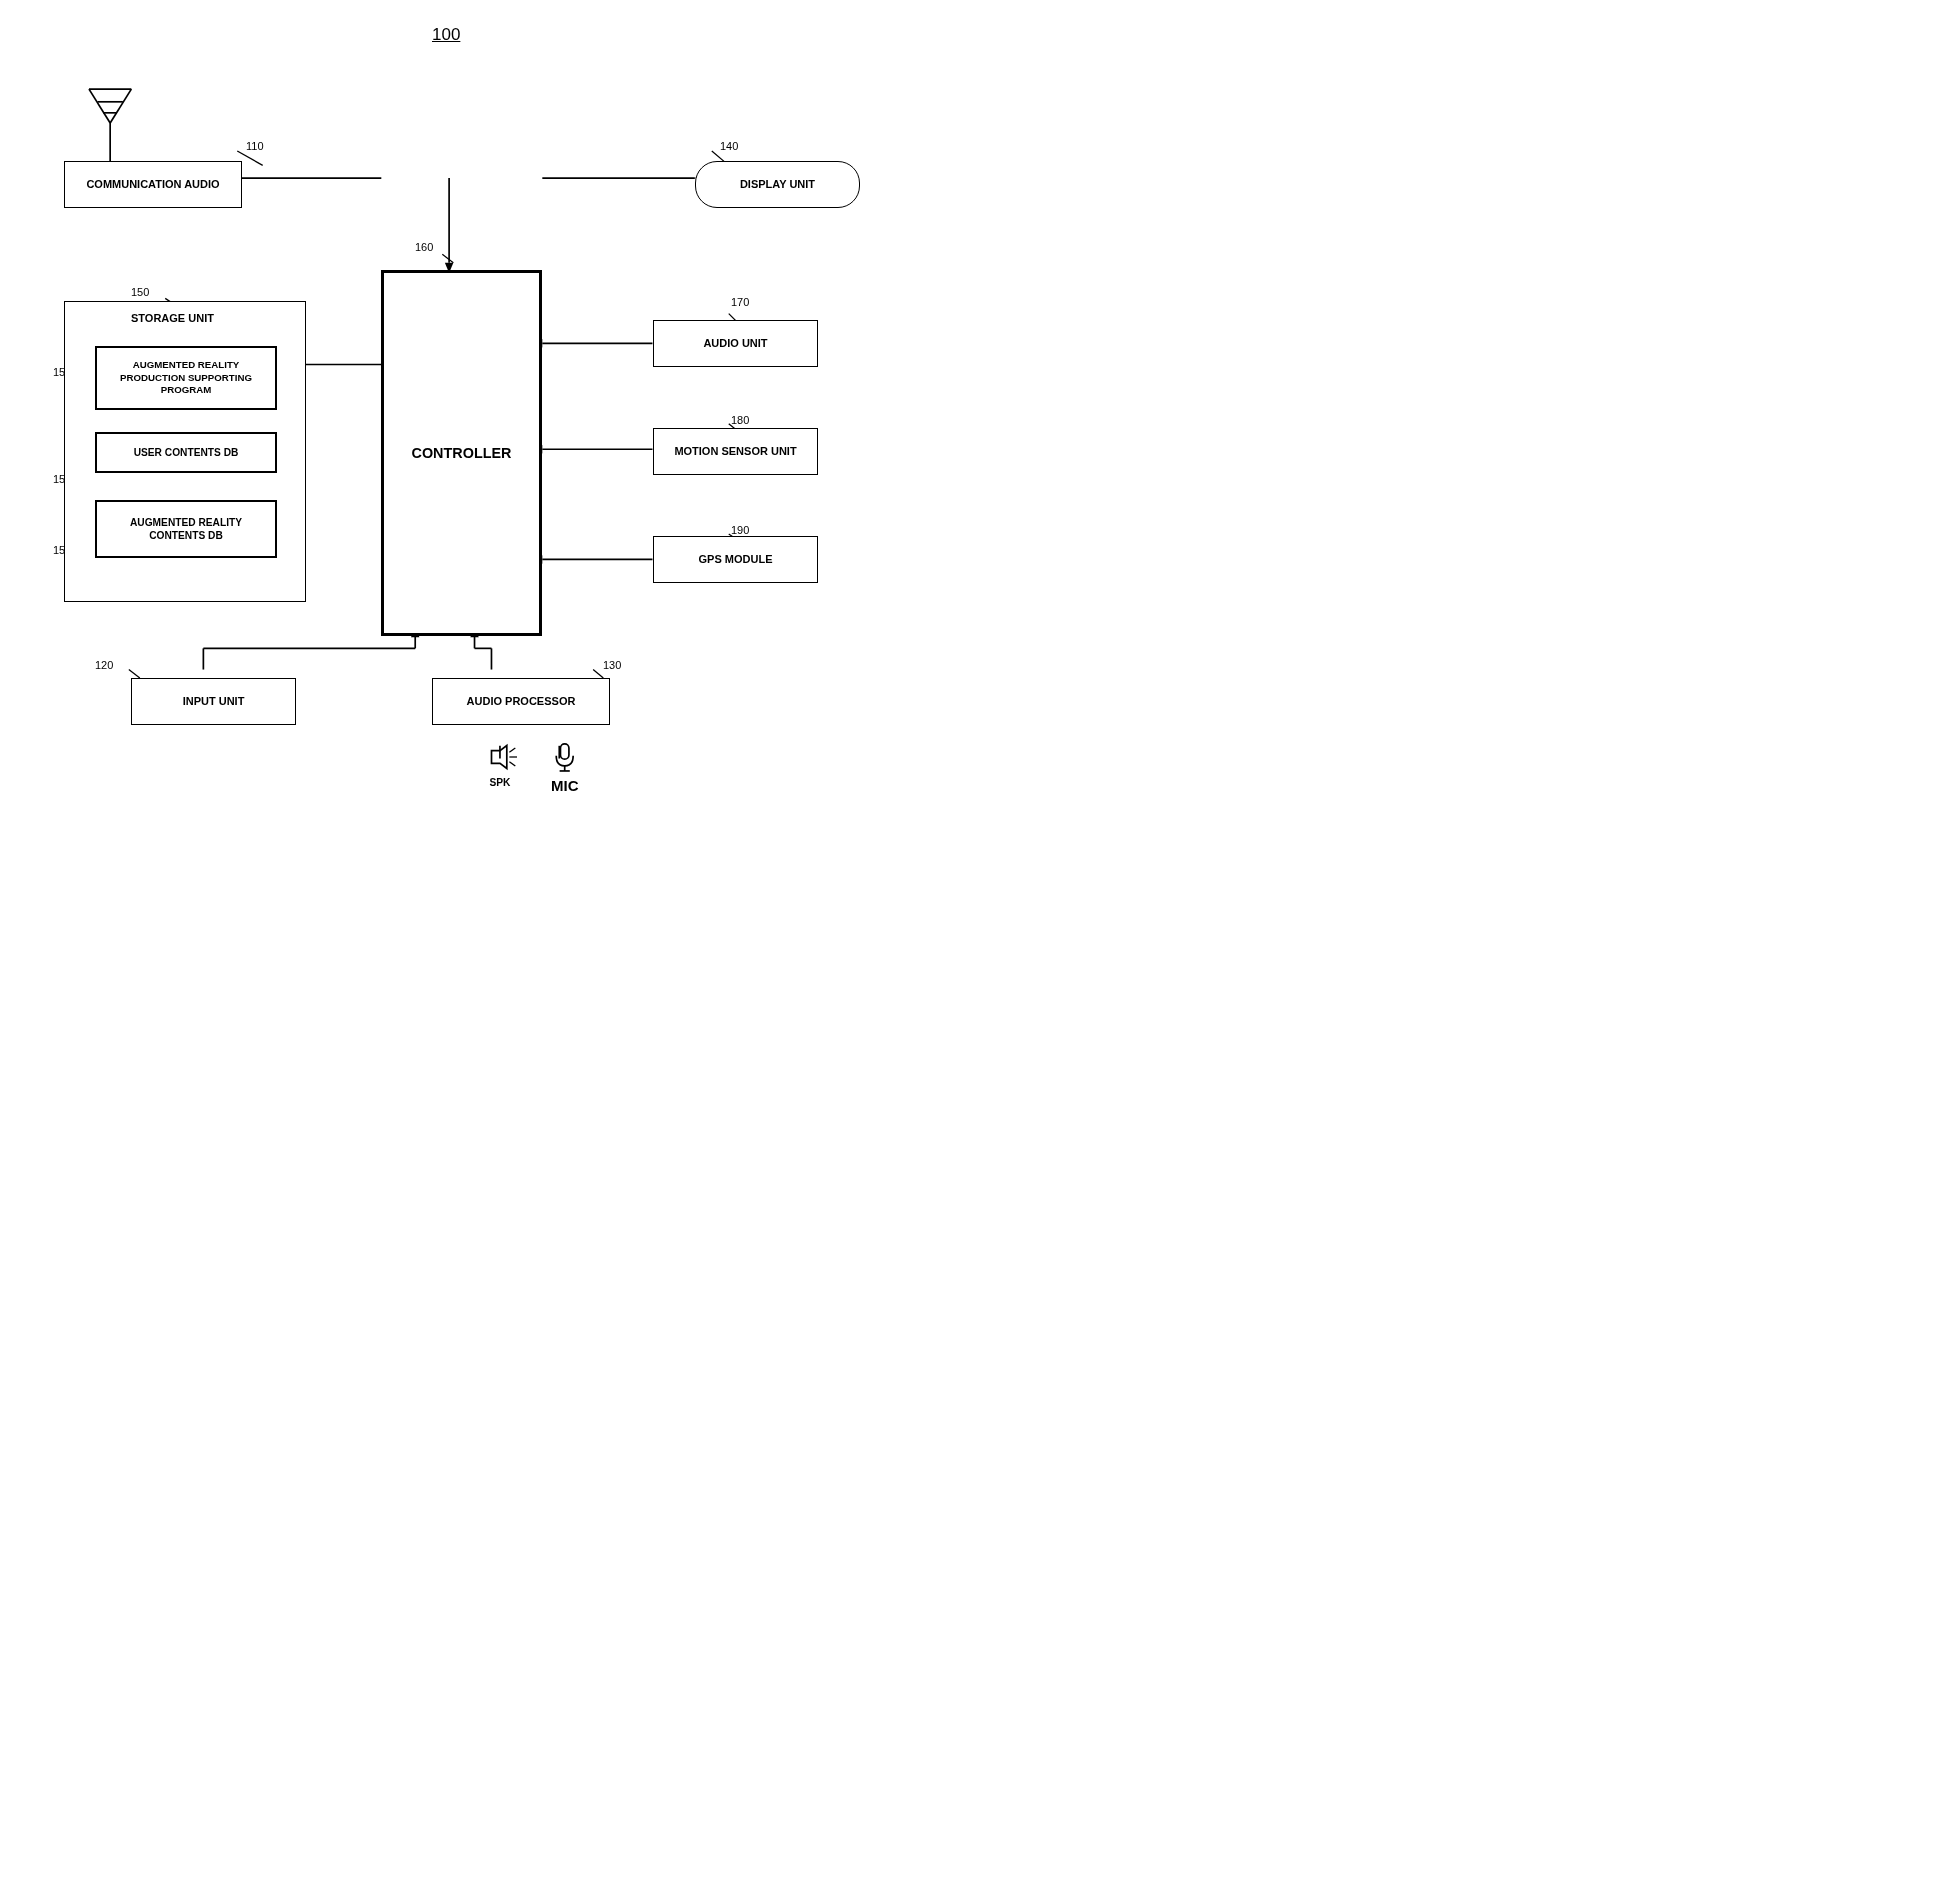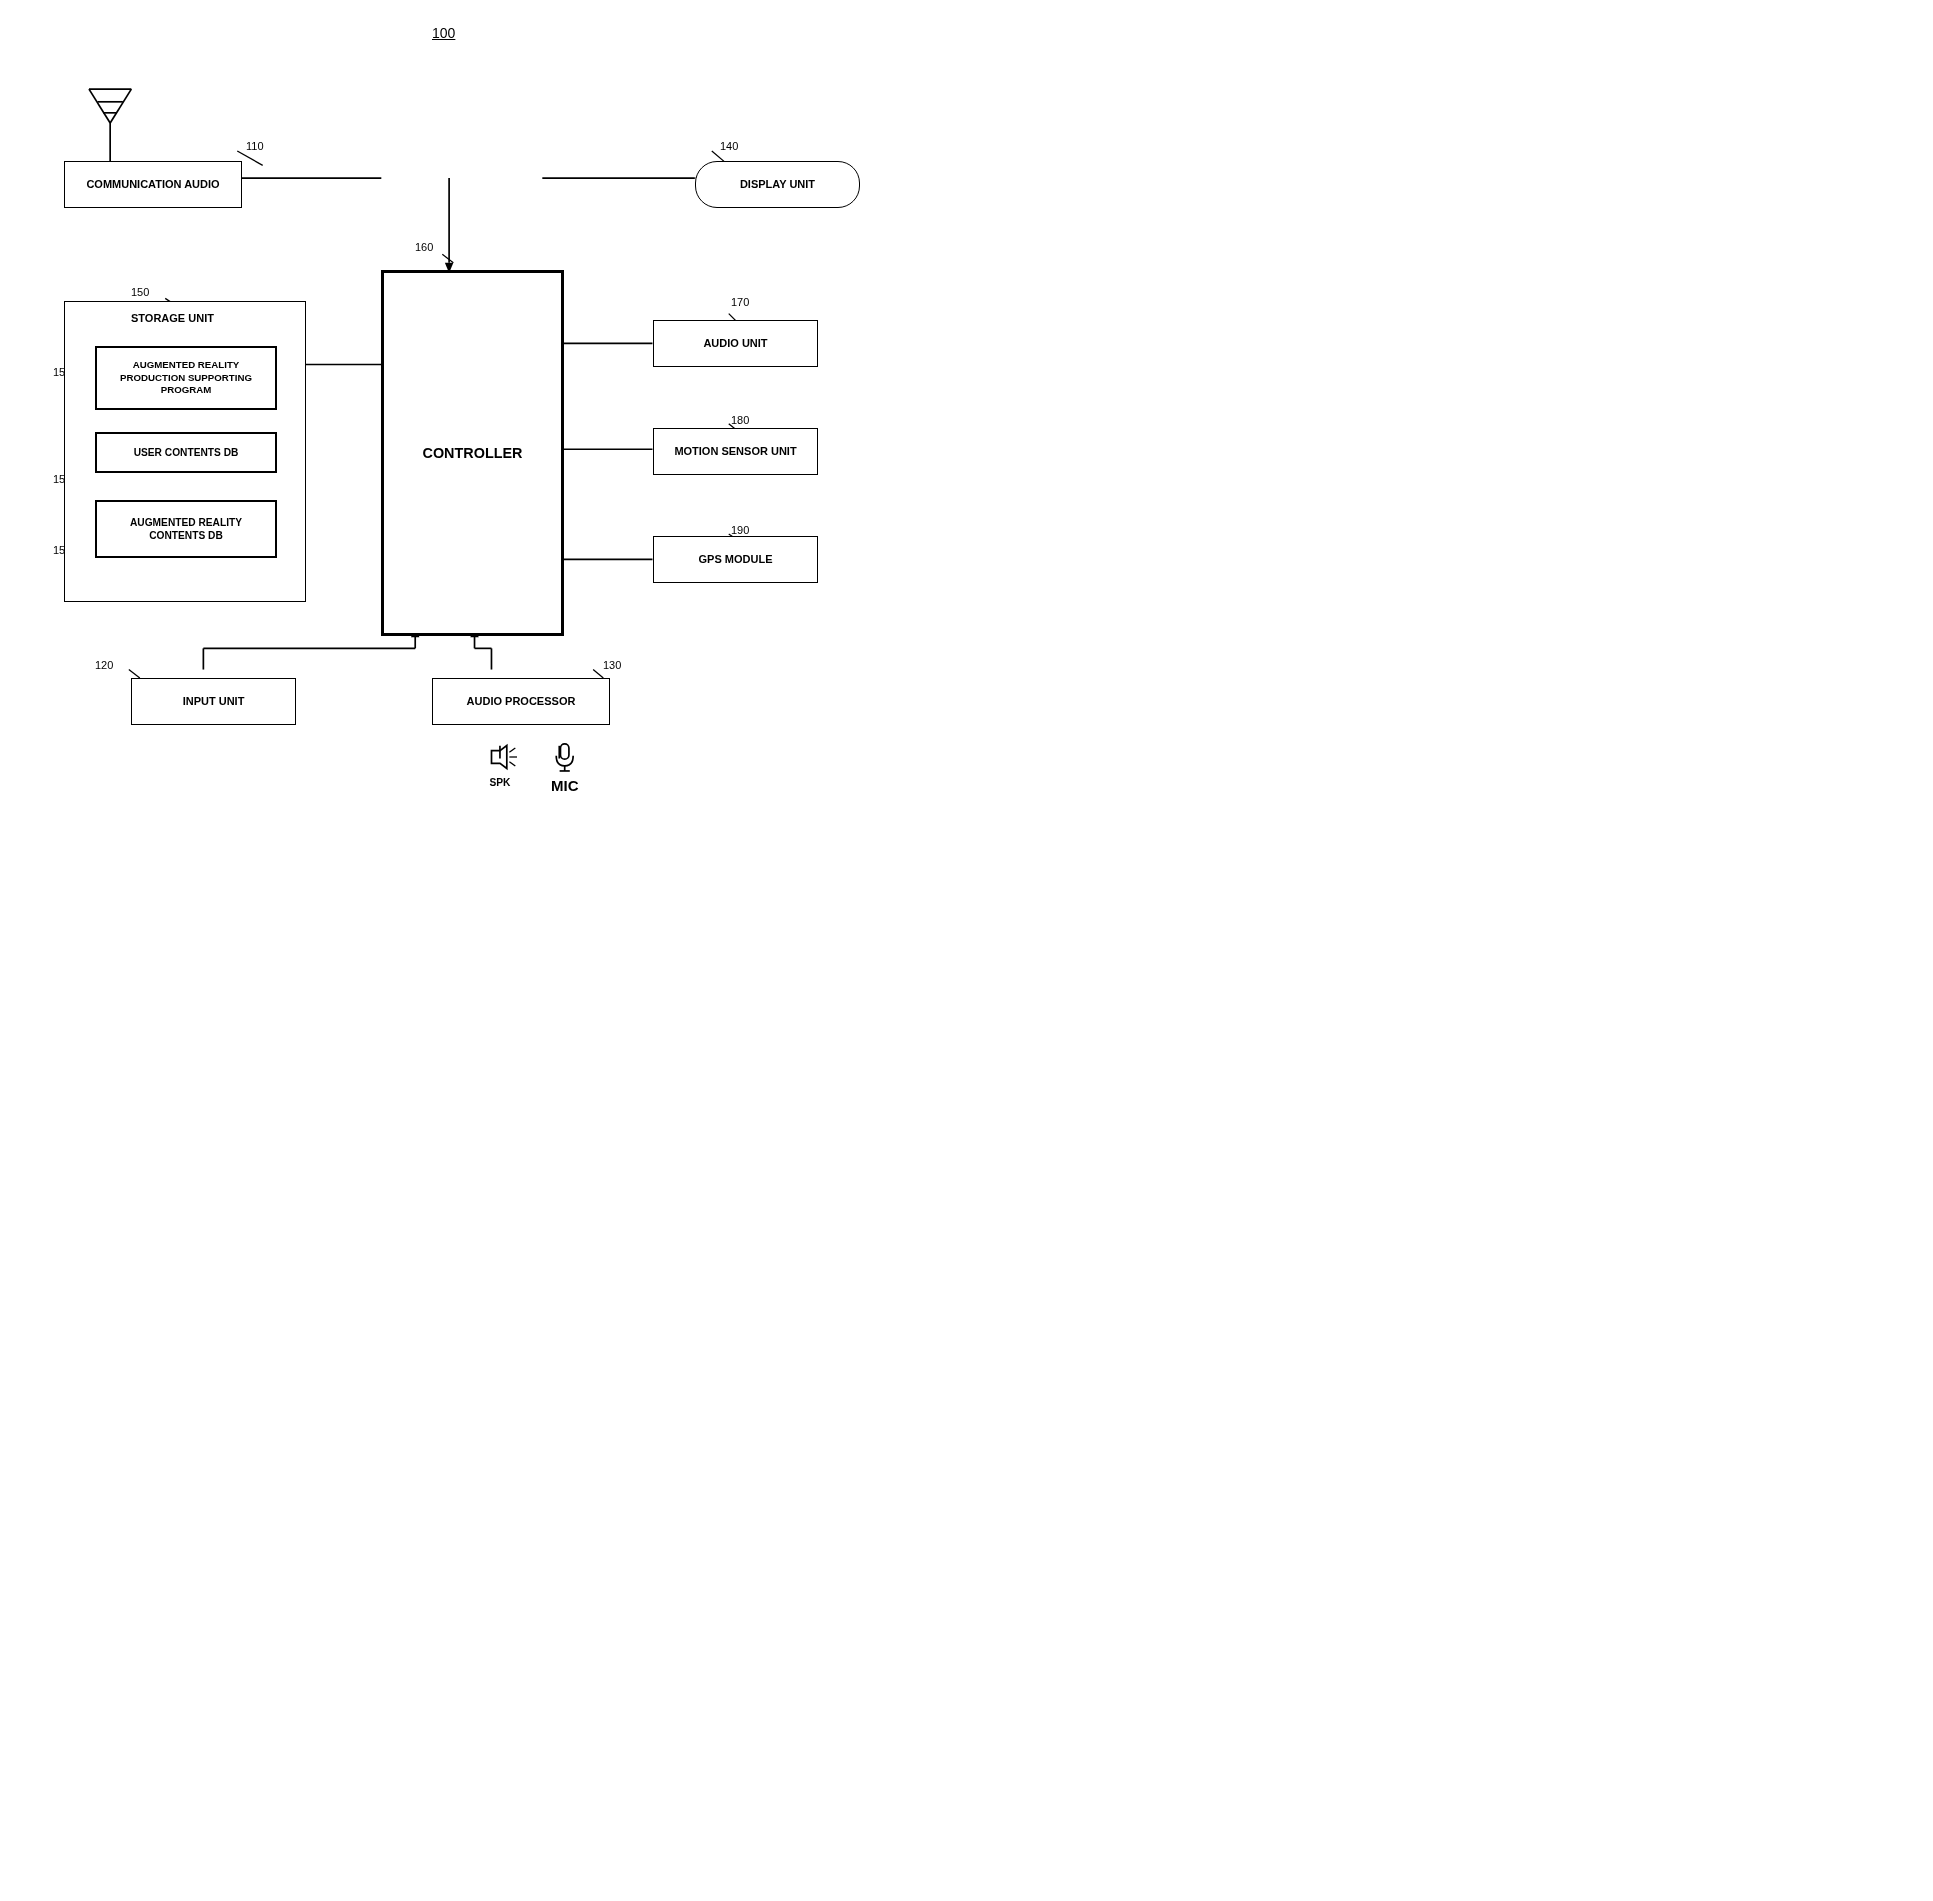--- a/index.html
+++ b/index.html
@@ -47,21 +47,21 @@
       top: 0; left: 0;
       width: 100%; height: 100%;
       pointer-events: none;
     }
   </style>
 </head>
 <body>
 
 <div class="diagram">
 
-  <div class="ref-num" style="top:25.4px; left:432px; text-decoration:underline; font-size:14px;">100</div>
+  <div class="ref-num" style="top:25.4px; left:432px; text-decoration:underline; font-size:17px;">100</div>
 
   <svg class="arrows" viewBox="0 0 1140 1122" width="966" height="951">
 
     <line x1="130" y1="195" x2="130" y2="145" stroke="#000" stroke-width="2"></line>
 
     <line x1="130" y1="145" x2="105" y2="105" stroke="#000" stroke-width="2"></line>
     <line x1="130" y1="145" x2="155" y2="105" stroke="#000" stroke-width="2"></line>
     <line x1="105" y1="105" x2="155" y2="105" stroke="#000" stroke-width="2"></line>
 
     <line x1="115" y1="120" x2="145" y2="120" stroke="#000" stroke-width="2"></line>
@@ -166,21 +166,21 @@
 
   <div class="box box-inner" style="left:95px; top:432px; width:182px; height:41px; font-size:10.2px;">
     <span>USER CONTENTS DB</span>
   </div>
 
   <div class="box box-inner" style="left:95px; top:500px; width:182px; height:58px; font-size:10.2px;">
     <span style="white-space:pre-line;">AUGMENTED REALITY
 CONTENTS DB</span>
   </div>
 
-  <div class="box" style="left:381px; top:270px; width:183px; height:366px; border-width:3.4px; font-size:14.4px;">
+  <div class="box" style="left:381px; top:270px; width:161px; height:366px; border-width:3.4px; font-size:14.4px;">
     <span>CONTROLLER</span>
   </div>
 
   <div class="box" style="left:653px; top:320px; width:165px; height:47px;">
     <span>AUDIO UNIT</span>
   </div>
 
   <div class="box" style="left:653px; top:428px; width:165px; height:47px;">
     <span>MOTION SENSOR UNIT</span>
   </div>

